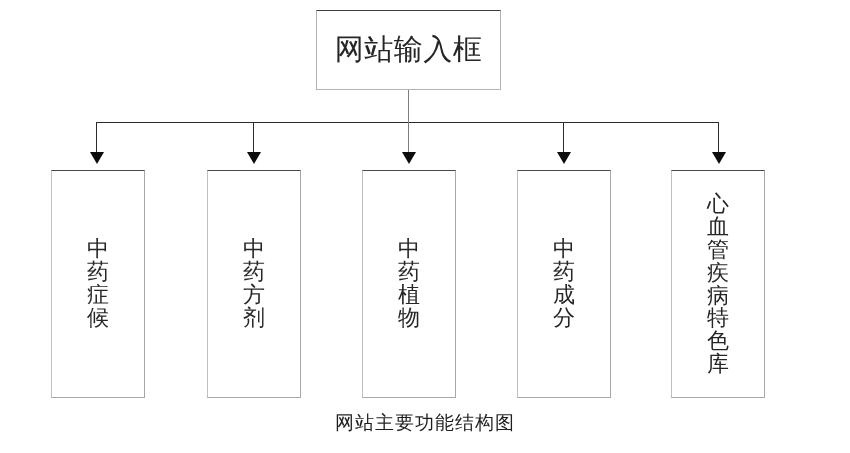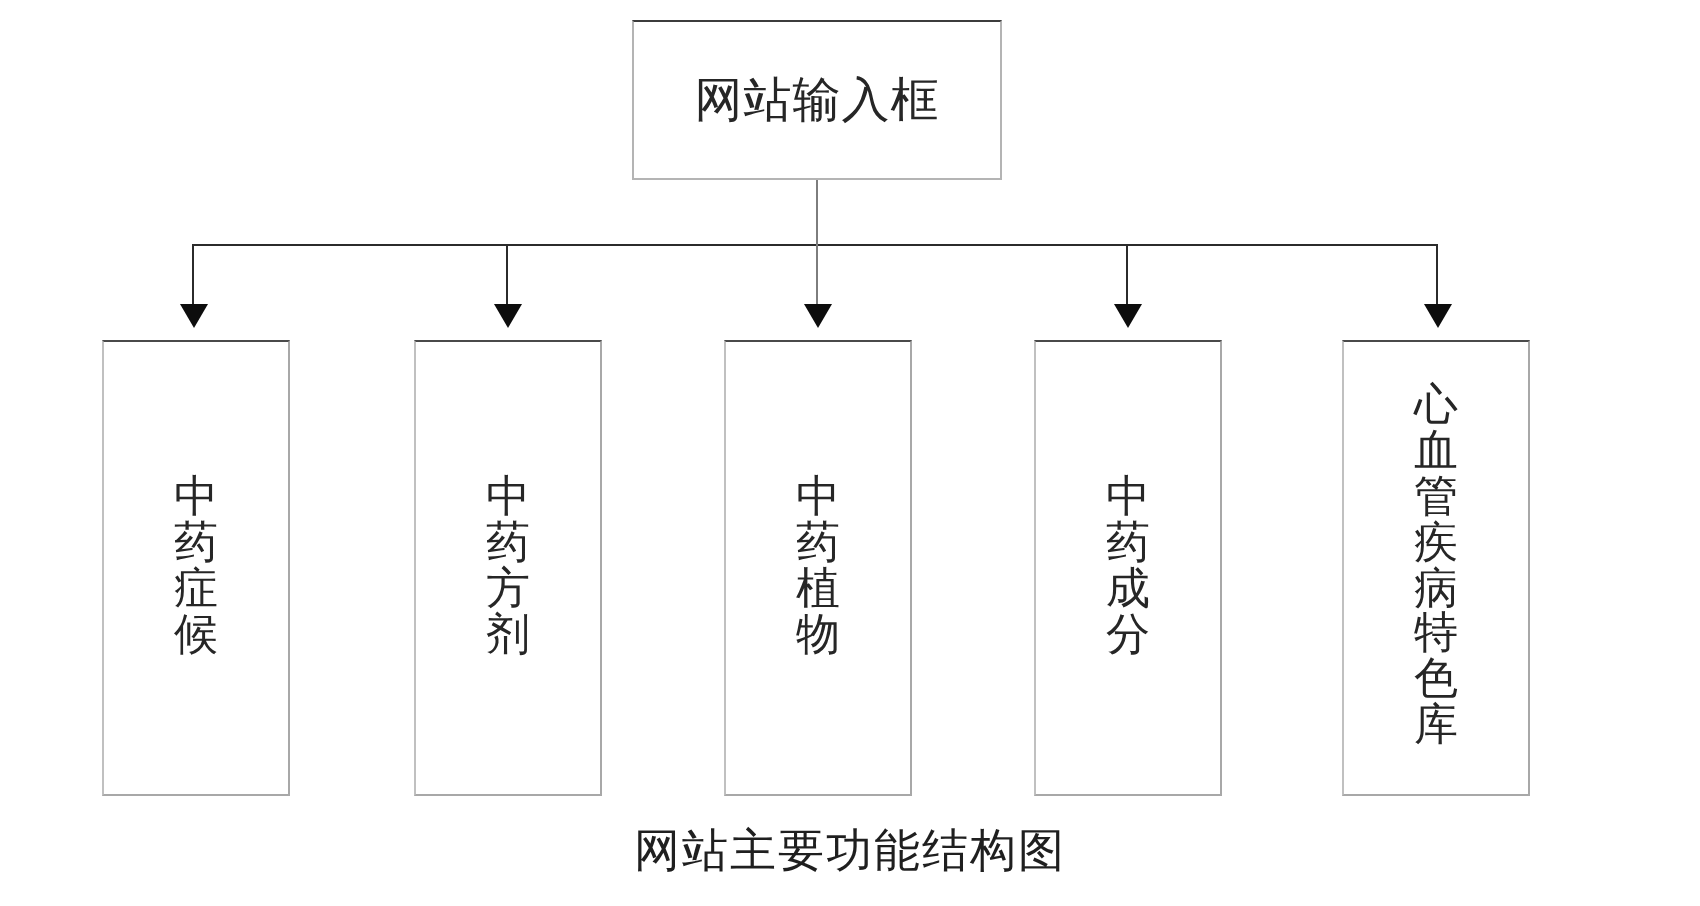--- a/index.html
+++ b/index.html
@@ -37,21 +37,21 @@
     color: #262626;
     text-align: center;
     white-space: pre;
     line-height: 1.02;
   }
 
   
   .root .node-label {
     top: 50%;
     transform: translateY(-50%);
-    font-size: 24px;
+    font-size: 29px;
     letter-spacing: 0.5px;
   }
 
   
   .leaf .node-label {
     top: 50%;
     transform: translateY(-50%);
     font-size: 22px;
     line-height: 1.04;
   }
@@ -80,21 +80,21 @@
     border-top: 12px solid #0d0d0d;
   }
 
   
   .caption {
     position: absolute;
     left: 0;
     right: 0;
     text-align: center;
     color: #1f1f1f;
-    font-size: 23px;
+    font-size: 19px;
     letter-spacing: 1px;
     white-space: pre;
   }
 </style>
 </head>
 <body>
 
 <div id="canvas">
 
   <div class="node root" style="left:316px; top:10px; width:185px; height:80px;">

